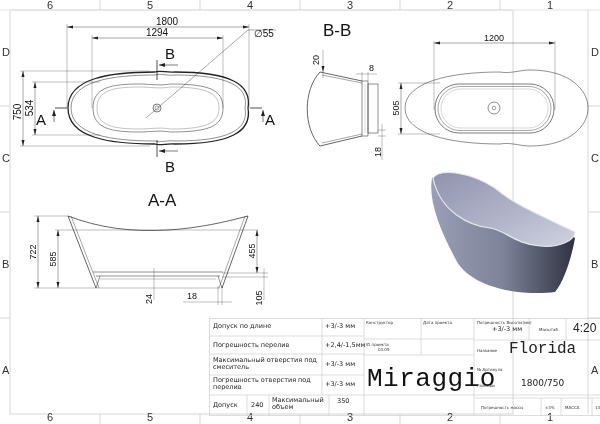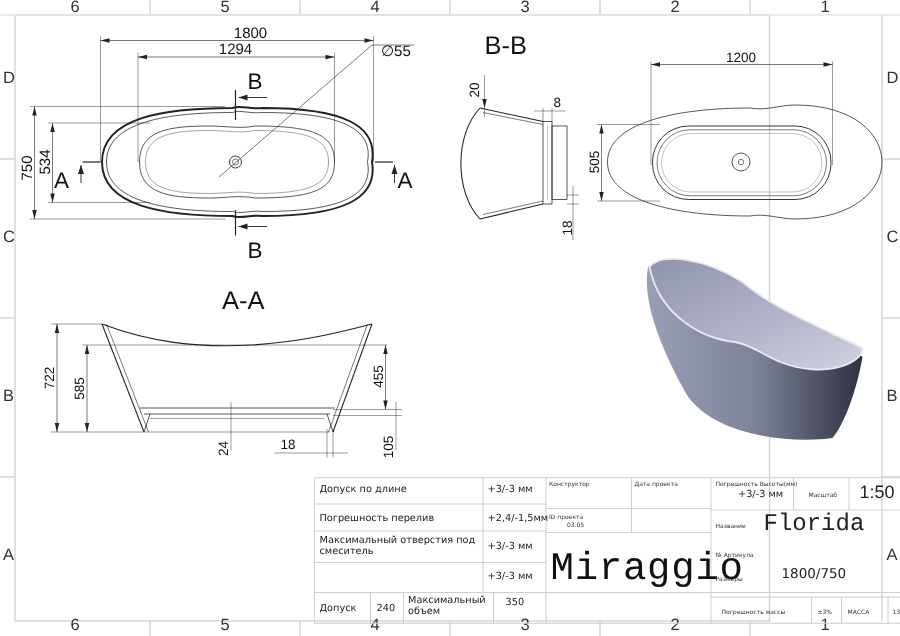--- a/index.html
+++ b/index.html
@@ -268,38 +268,39 @@
       <line x1="383" y1="80" x2="383" y2="98"></line>
     </g>
   </svg>
 
   <span class="tb-cell" style="left:4px;top:5px">Допуск по длине</span>
   <span class="tb-cell" style="left:116px;top:5px">+3/-3 мм</span>
   <span class="tb-cell" style="left:4px;top:24px">Погрешность перелив</span>
   <span class="tb-cell" style="left:116px;top:24px">+2,4/-1,5мм</span>
   <span class="tb-cell" style="left:4px;top:39px;width:108px;white-space:normal">Максимальный отверстия под смеситель</span>
   <span class="tb-cell" style="left:116px;top:43px">+3/-3 мм</span>
+  <span class="tb-cell" style="left:4px;top:59px;width:108px;white-space:normal">Погрешность отверстия под перелив</span>
   <span class="tb-cell" style="left:116px;top:63px">+3/-3 мм</span>
 
   <span class="tb-cell" style="left:4px;top:84px">Допуск</span>
   <span class="tb-cell" style="left:42px;top:84px">240</span>
   <span class="tb-cell" style="left:63px;top:79px;width:56px;white-space:normal">Максимальный объем</span>
   <span class="tb-cell" style="left:128px;top:80px">350</span>
 
   <span class="tb-cell tb-small" style="left:157px;top:2px">Конструктор</span>
   <span class="tb-cell tb-small" style="left:214px;top:2px">Дата проекта</span>
   <span class="tb-cell tb-small" style="left:157px;top:24px">ID проекта</span>
   <span class="tb-cell tb-small" style="left:169px;top:29px">03.05</span>
 
   <span class="brand" style="left:158px;top:46px">Miraggio</span>
 
   <span class="tb-cell tb-small" style="left:268px;top:2px">Погрешность Высоты(мм)</span>
   <span class="tb-cell" style="left:283px;top:8px">+3/-3 мм</span>
   <span class="tb-cell tb-small" style="left:330px;top:9px">Масштаб</span>
-  <span class="tb-cell" style="left:364px;top:4px;font-size:12px;line-height:13px;font-family:'Liberation Sans',sans-serif">1:50</span>
+  <span class="tb-cell" style="left:364px;top:4px;font-size:12px;line-height:13px;font-family:'Liberation Sans',sans-serif">4:20</span>
   <span class="tb-cell tb-small" style="left:268px;top:30px">Название</span>
   <span class="tb-cell" style="left:300px;top:22px;font-size:16px;line-height:18px;font-family:Liberation Mono, monospace">Florida</span>
   <span class="tb-cell tb-small" style="left:268px;top:49px">№ Артикула</span>
   <span class="tb-cell tb-small" style="left:268px;top:65px">Размеры</span>
   <span class="tb-cell" style="left:312px;top:60px;font-size:9px;line-height:10px">1800/750</span>
   <span class="tb-cell tb-small" style="left:272px;top:87px">Погрешность массы</span>
   <span class="tb-cell tb-small" style="left:336px;top:87px">±3%</span>
   <span class="tb-cell tb-small" style="left:356px;top:87px">МАССА</span>
   <span class="tb-cell tb-small" style="left:386px;top:87px">133 кг</span>
 </div>

